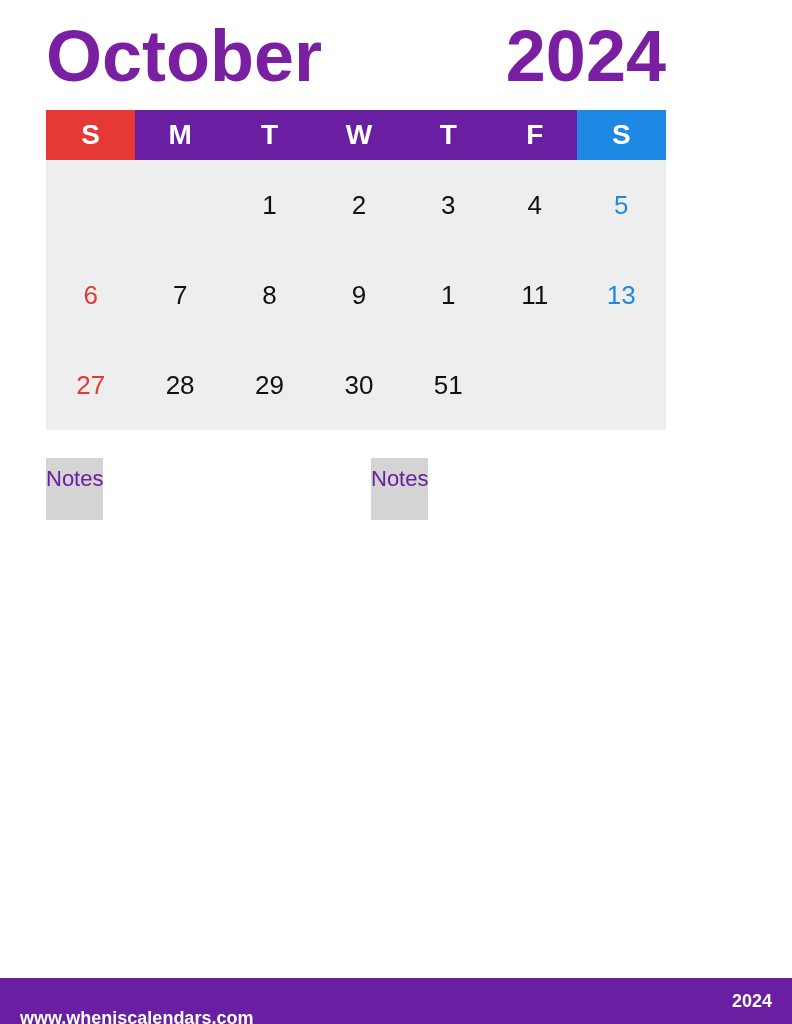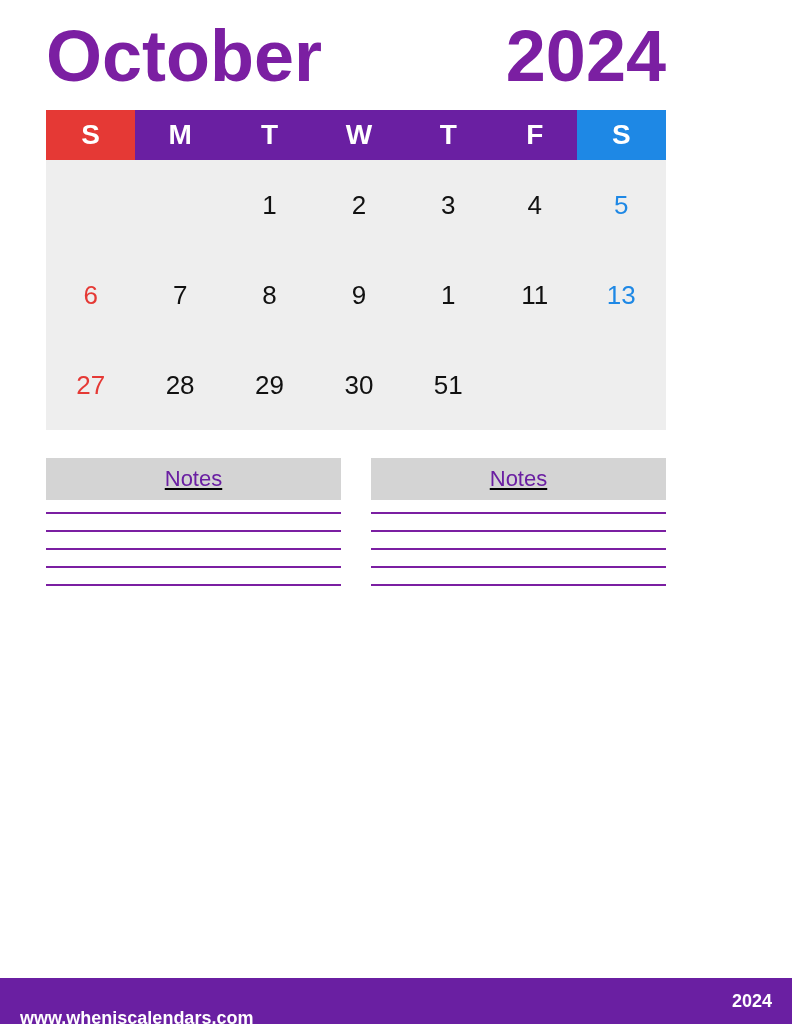--- a/index.html
+++ b/index.html
@@ -91,22 +91,21 @@
     .notes-section {
       display: flex;
       gap: 30px;
       margin-top: 28px;
       flex: 0 0 auto;
     }
 
     .notes-block {
       flex: 1;
       display: flex;
-      flex-direction: column;
-      text-decoration: underline;
+      flex-direction: row;
     }
 
     .notes-header {
       background: #d4d4d4;
       text-align: center;
       font-size: 22px;
       color: #6a1fa2;
       padding: 8px 0;
       margin-bottom: 12px;
     }

